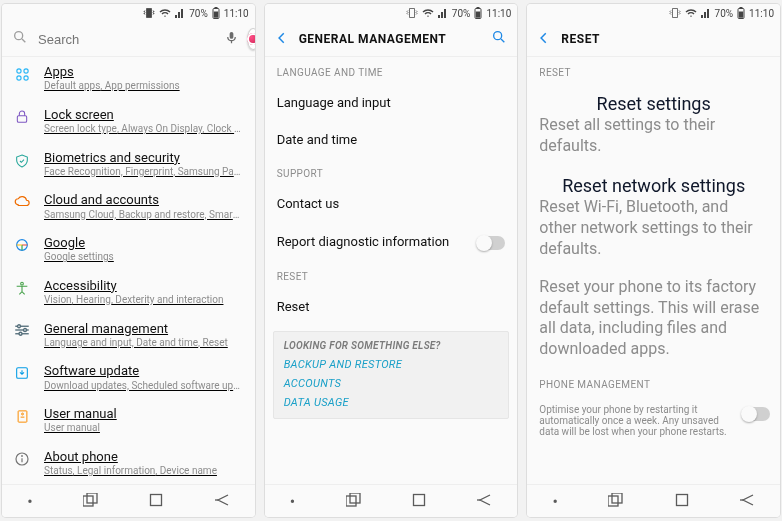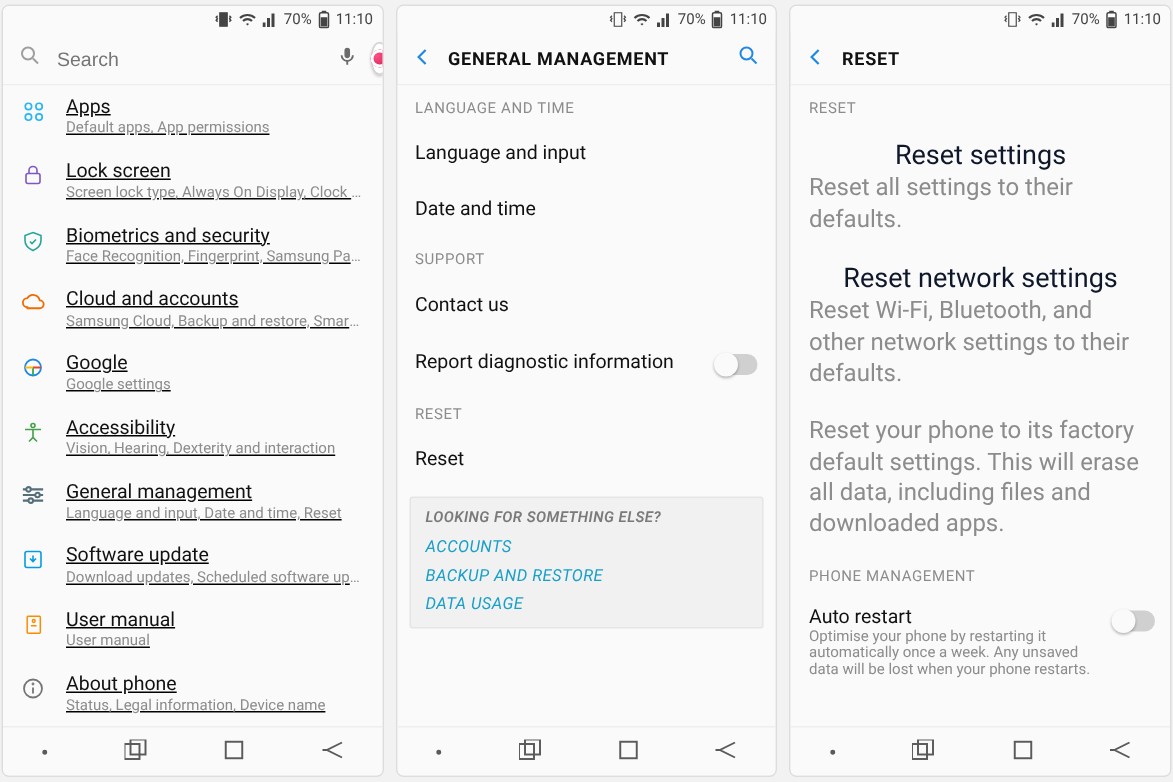--- a/index.html
+++ b/index.html
@@ -466,22 +466,22 @@
         <span class="toggle"></span>
       </div>
 
       <div class="section-header">RESET</div>
       <div class="row">
           <span class="label">Reset</span>
         </div>
 
       <div class="suggest-box">
         <div class="hdr">LOOKING FOR SOMETHING ELSE?</div>
+        <span class="link">BACKUP AND RESTORE</span>
         <span class="link">ACCOUNTS</span>
-        <span class="link">BACKUP AND RESTORE</span>
         <span class="link">DATA USAGE</span>
       </div>
     </div>
 
     <div class="navbar">
       <span class="nb">•</span>
       <span class="nb"><svg width="16" height="14" viewBox="0 0 16 14">
             <rect x="0" y="3" width="10" height="10" fill="none" stroke="currentColor" stroke-width="1.3"></rect>
             <rect x="4" y="0" width="10" height="10" fill="none" stroke="currentColor" stroke-width="1.3"></rect>
           </svg></span>
@@ -544,21 +544,20 @@
       </div>
 
       <div class="row2">
         <div class="desc" style="white-space:normal">Reset your phone to its factory default settings. This will erase all data, including files and downloaded apps.</div>
       </div>
 
       <div class="section-header">PHONE MANAGEMENT</div>
 
       <div class="row-trail">
         <div class="stack">
-          <div class="ttl" style="font-size:13px;color:#111">Auto restart</div>
           <div class="desc" style="white-space:normal;font-size:10px;color:#8c8c8c">Optimise your phone by restarting it automatically once a week. Any unsaved data will be lost when your phone restarts.</div>
         </div>
         <span class="toggle"></span>
       </div>
     </div>
 
     <div class="navbar">
       <span class="nb">•</span>
       <span class="nb"><svg width="16" height="14" viewBox="0 0 16 14">
             <rect x="0" y="3" width="10" height="10" fill="none" stroke="currentColor" stroke-width="1.3"></rect>

